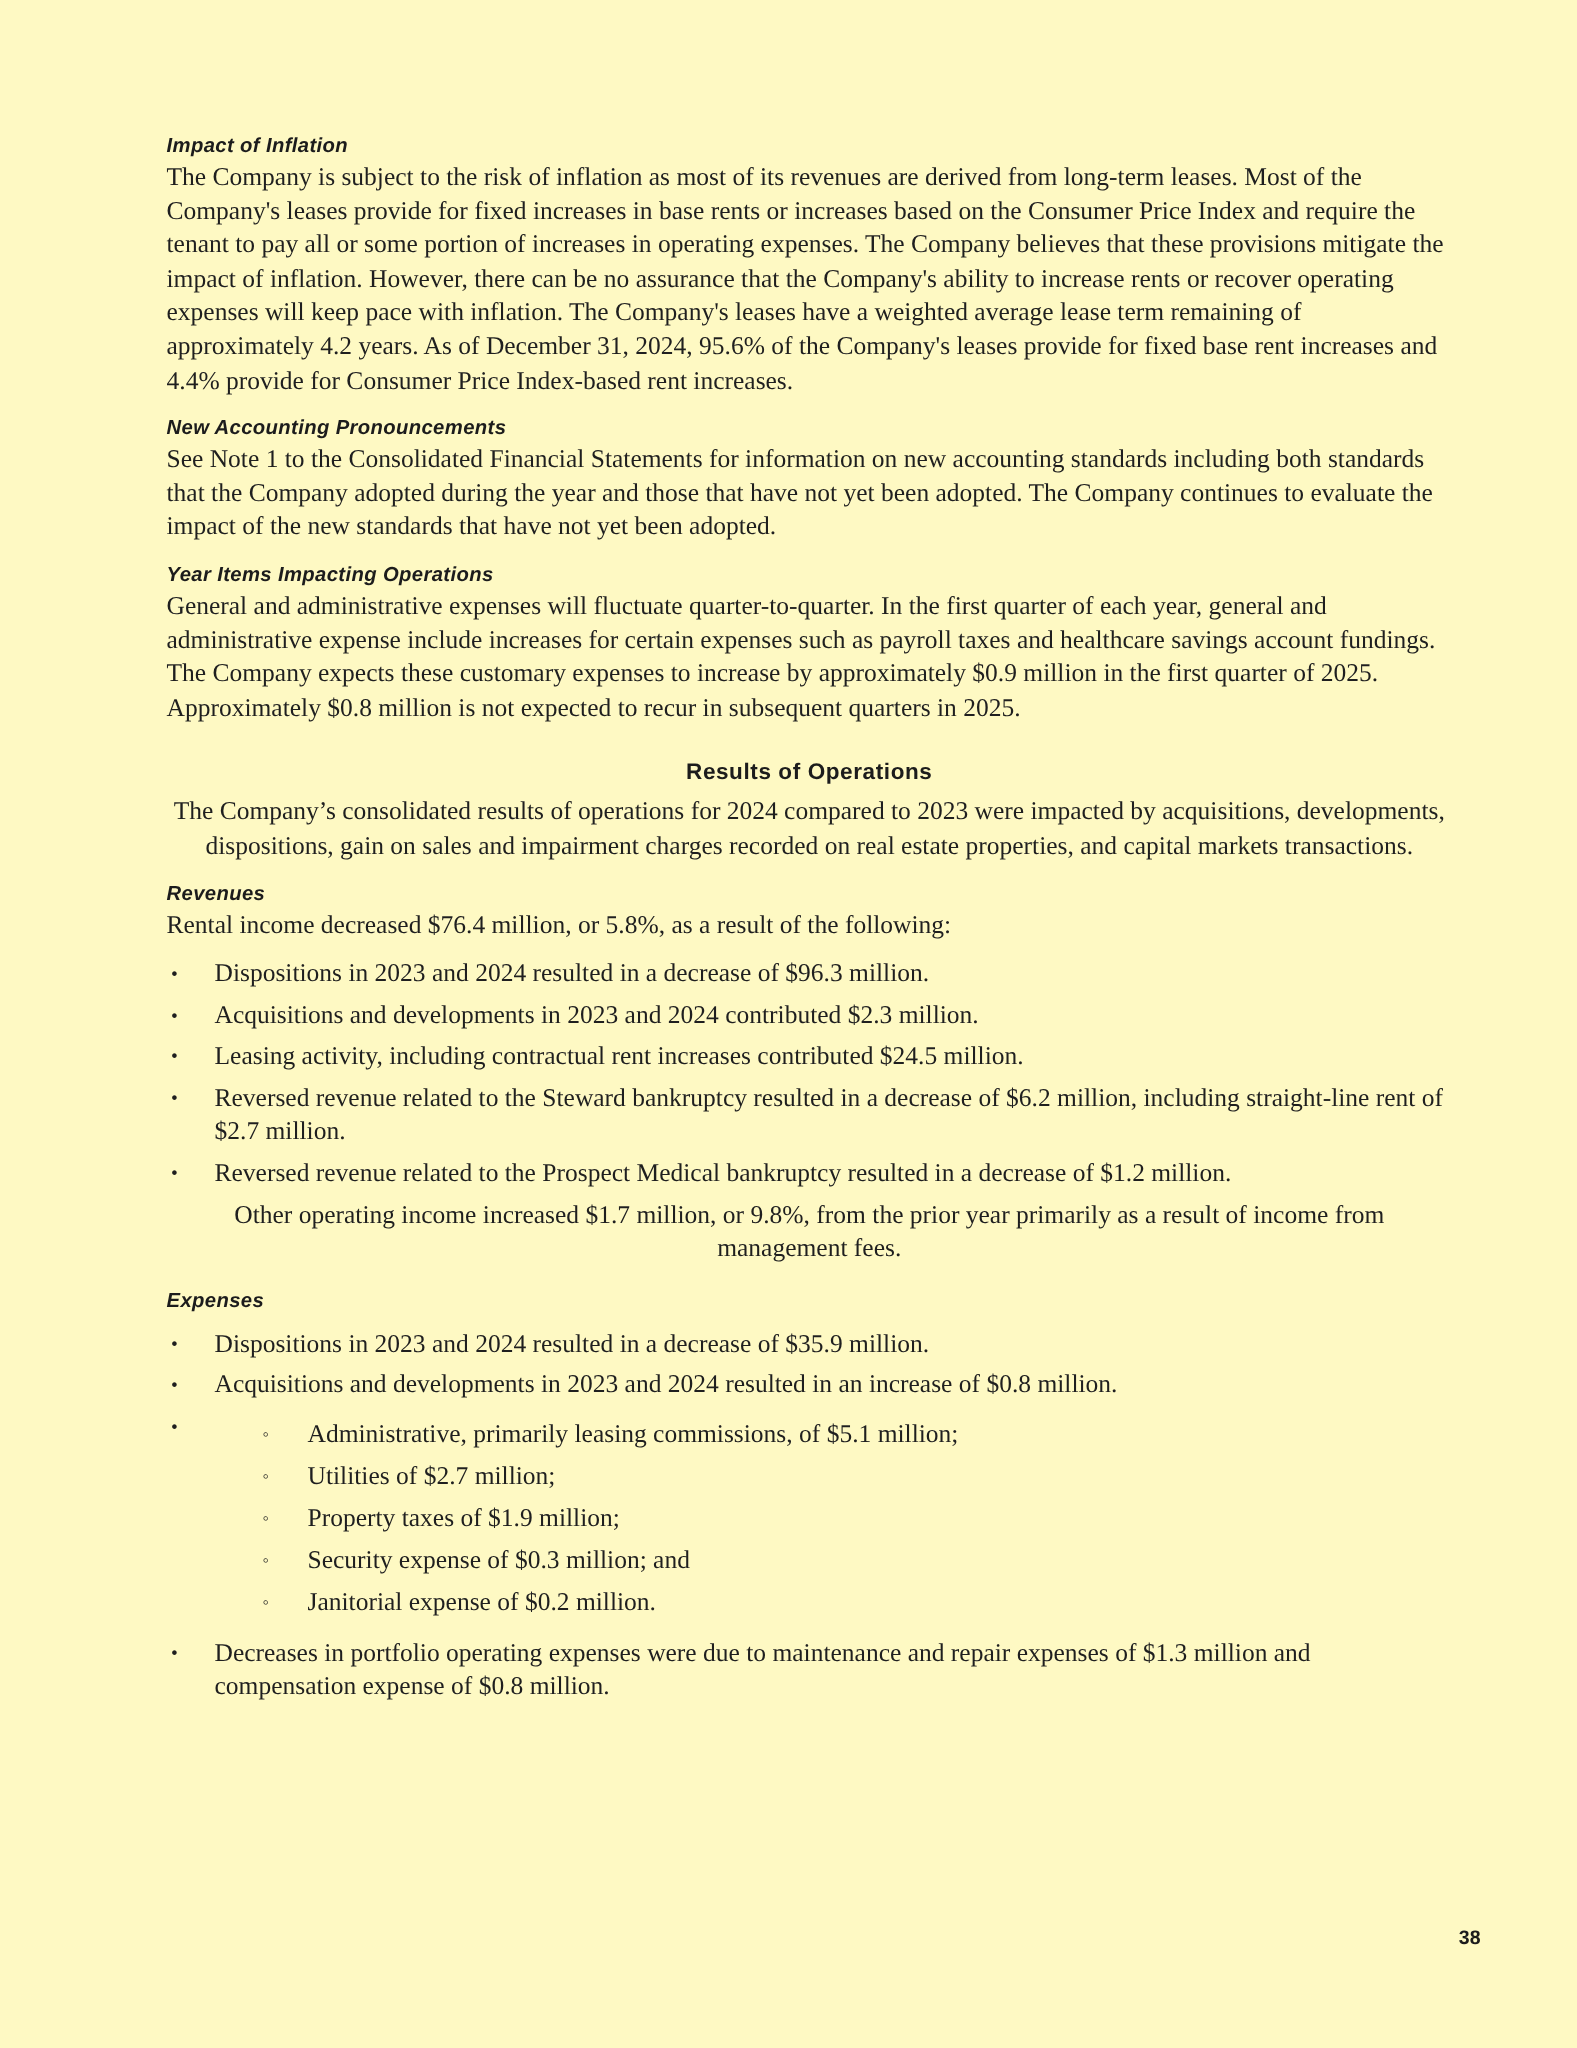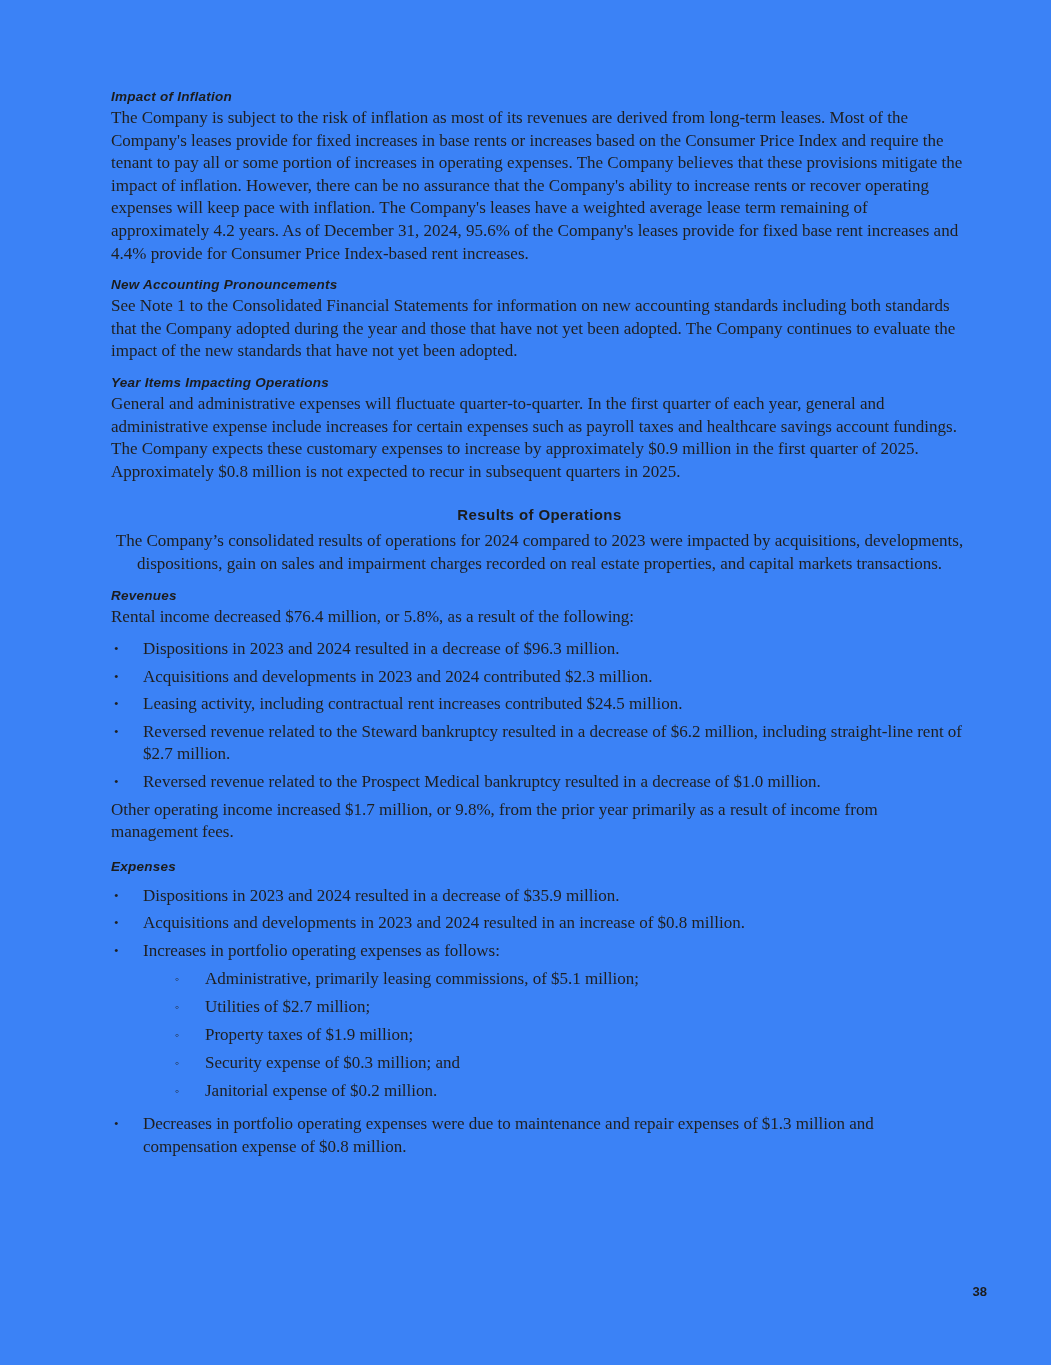--- a/index.html
+++ b/index.html
@@ -5,21 +5,21 @@
   html, body {
     margin: 0;
     padding: 0;
     background: #ffffff;
   }
   .page {
     position: relative;
     width: 1051px;
     height: 1365px;
     margin: 0 auto;
-    background: #3b82f6;
+    background: #fef9c3;
     box-sizing: border-box;
     padding: 88px 83px 0 111px;
     font-family: "Liberation Serif", "DejaVu Serif", serif;
     color: #1f1f1f;
     overflow: hidden;
   }
   .body-text {
     font-size: 17px;
     line-height: 22.6px;
     margin: 0;
@@ -83,21 +83,21 @@
     line-height: 22.6px;
   }
   .sub-bullet-marker {
     flex: 0 0 32px;
     width: 32px;
     padding-left: 2px;
     box-sizing: border-box;
     font-size: 12px;
     line-height: 22.6px;
   }
-  .closing-paragraph { margin-top: 5px; }
+  .closing-paragraph { margin-top: 5px; text-align: center; }
 
   .page-number {
     position: absolute;
     top: 1284px;
     right: 64px;
     font-family: "Liberation Sans", "DejaVu Sans", sans-serif;
     font-weight: bold;
     font-size: 13px;
     color: #1c1c1c;
   }
@@ -142,41 +142,40 @@
       <li>
         <span class="bullet-marker">•</span>
         <span class="li-body">Leasing activity, including contractual rent increases contributed $24.5 million.</span>
       </li>
       <li>
         <span class="bullet-marker">•</span>
         <span class="li-body">Reversed revenue related to the Steward bankruptcy resulted in a decrease of $6.2 million, including straight-line rent of $2.7 million.</span>
       </li>
       <li>
         <span class="bullet-marker">•</span>
-        <span class="li-body">Reversed revenue related to the Prospect Medical bankruptcy resulted in a decrease of $1.0 million.</span>
+        <span class="li-body">Reversed revenue related to the Prospect Medical bankruptcy resulted in a decrease of $1.2 million.</span>
       </li>
     </ul>
     <p class="body-text closing-paragraph">Other operating income increased $1.7 million, or 9.8%, from the prior year primarily as a result of income from management fees.</p>
   </section>
 
   <section class="section expenses-section">
     <h3 class="sub-heading">Expenses</h3>
     <ul class="bullets">
       <li>
         <span class="bullet-marker">•</span>
         <span class="li-body">Dispositions in 2023 and 2024 resulted in a decrease of $35.9 million.</span>
       </li>
       <li>
         <span class="bullet-marker">•</span>
         <span class="li-body">Acquisitions and developments in 2023 and 2024 resulted in an increase of $0.8 million.</span>
       </li>
       <li>
         <span class="bullet-marker">•</span>
         <span class="li-body">
-          <span>Increases in portfolio operating expenses as follows:</span>
           <ul class="sub-bullets">
             <li>
               <span class="sub-bullet-marker">◦</span>
               <span class="li-body">Administrative, primarily leasing commissions, of $5.1 million;</span>
             </li>
             <li>
               <span class="sub-bullet-marker">◦</span>
               <span class="li-body">Utilities of $2.7 million;</span>
             </li>
             <li>

